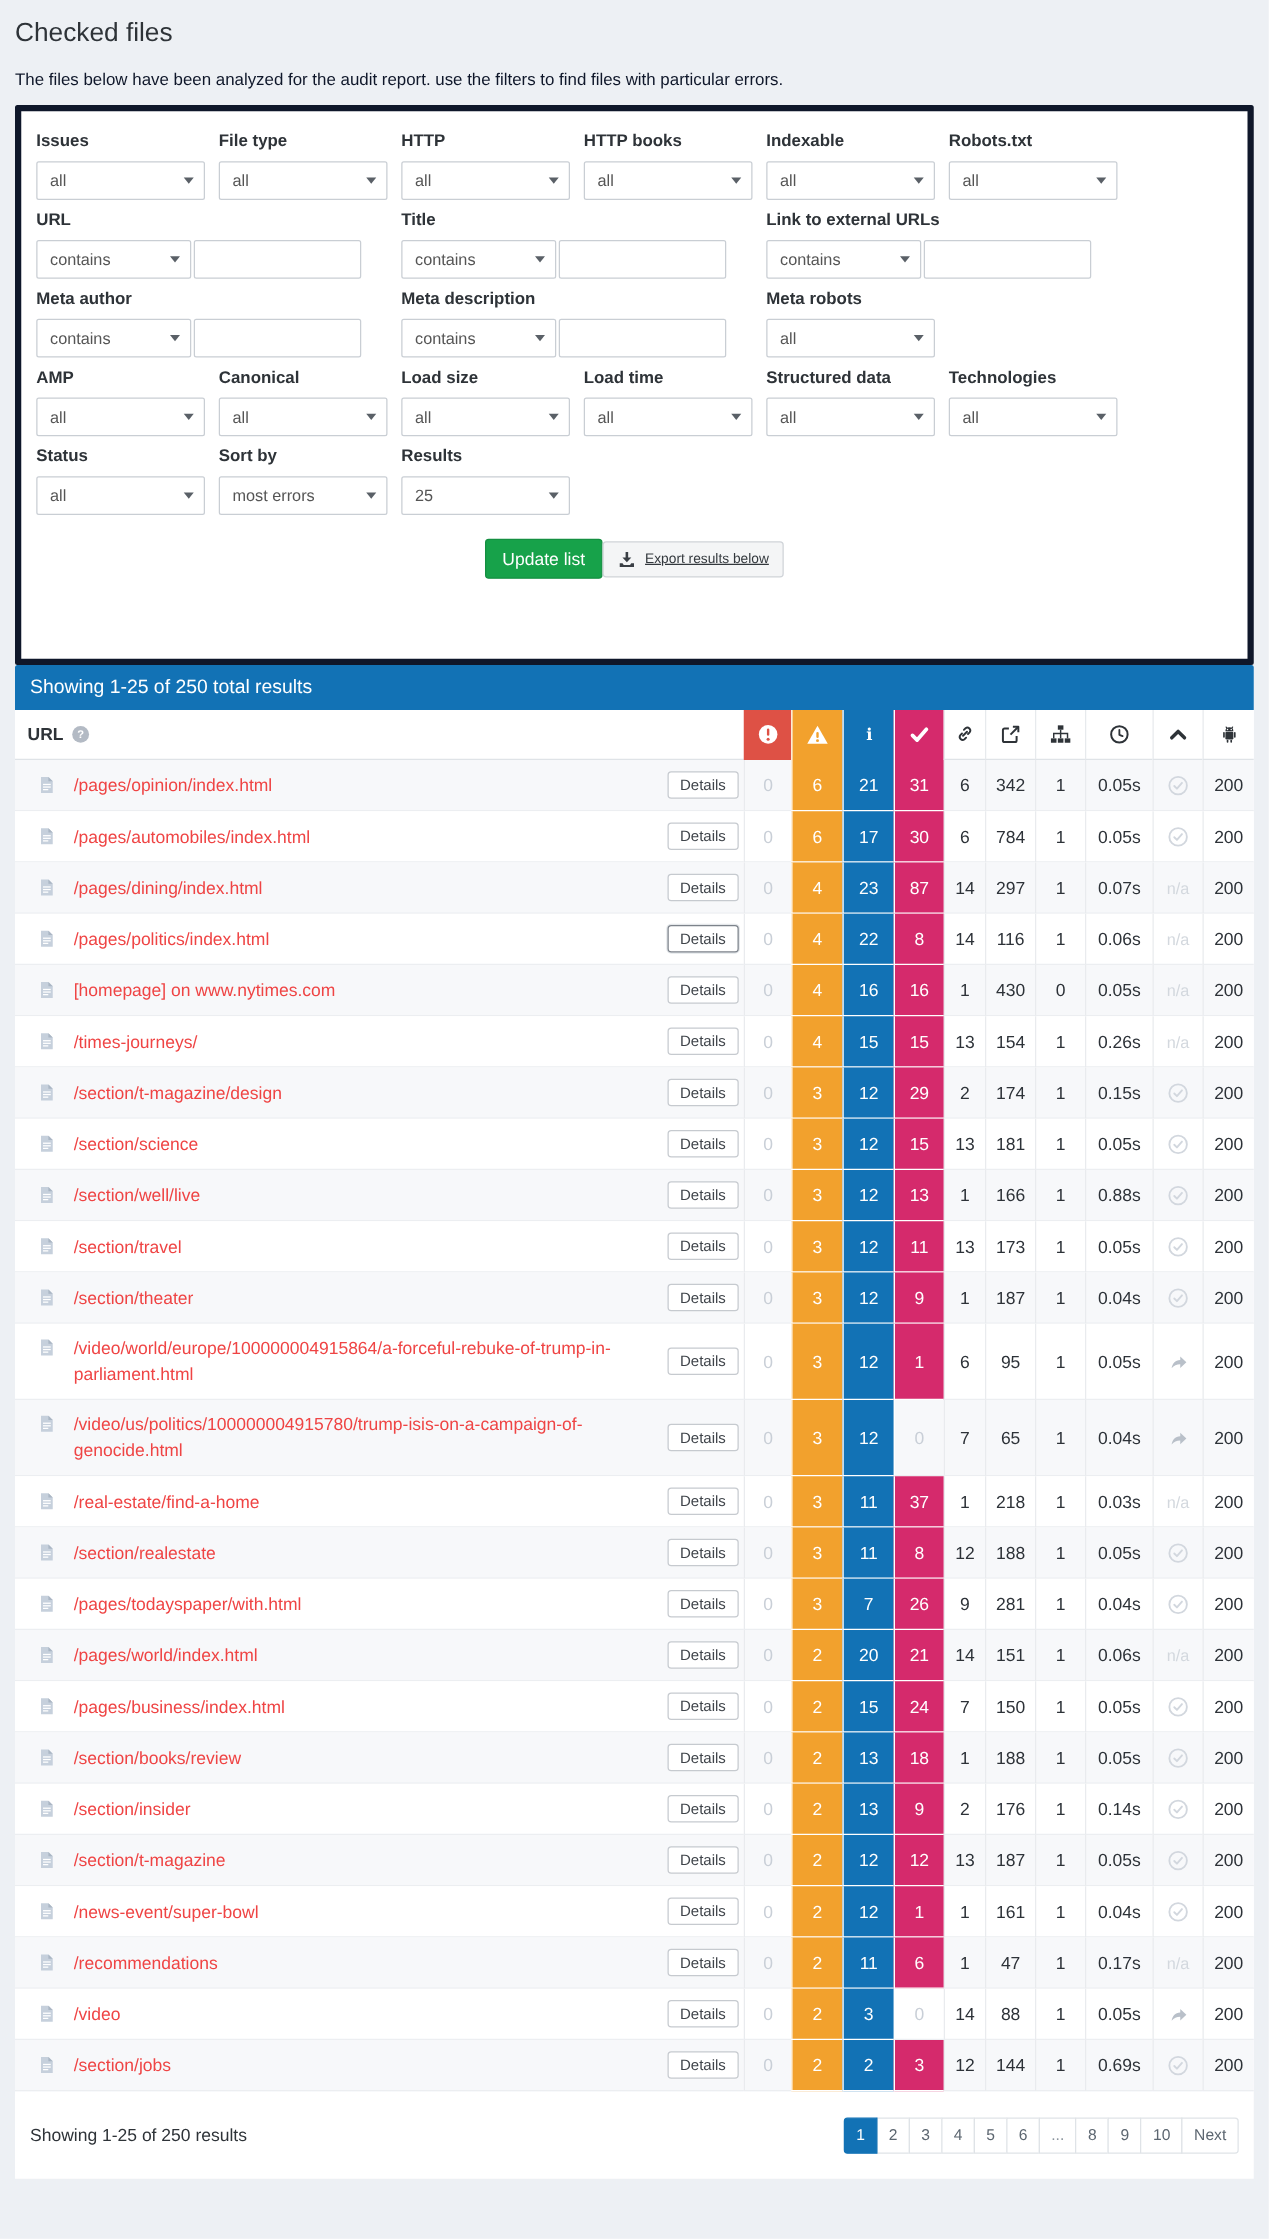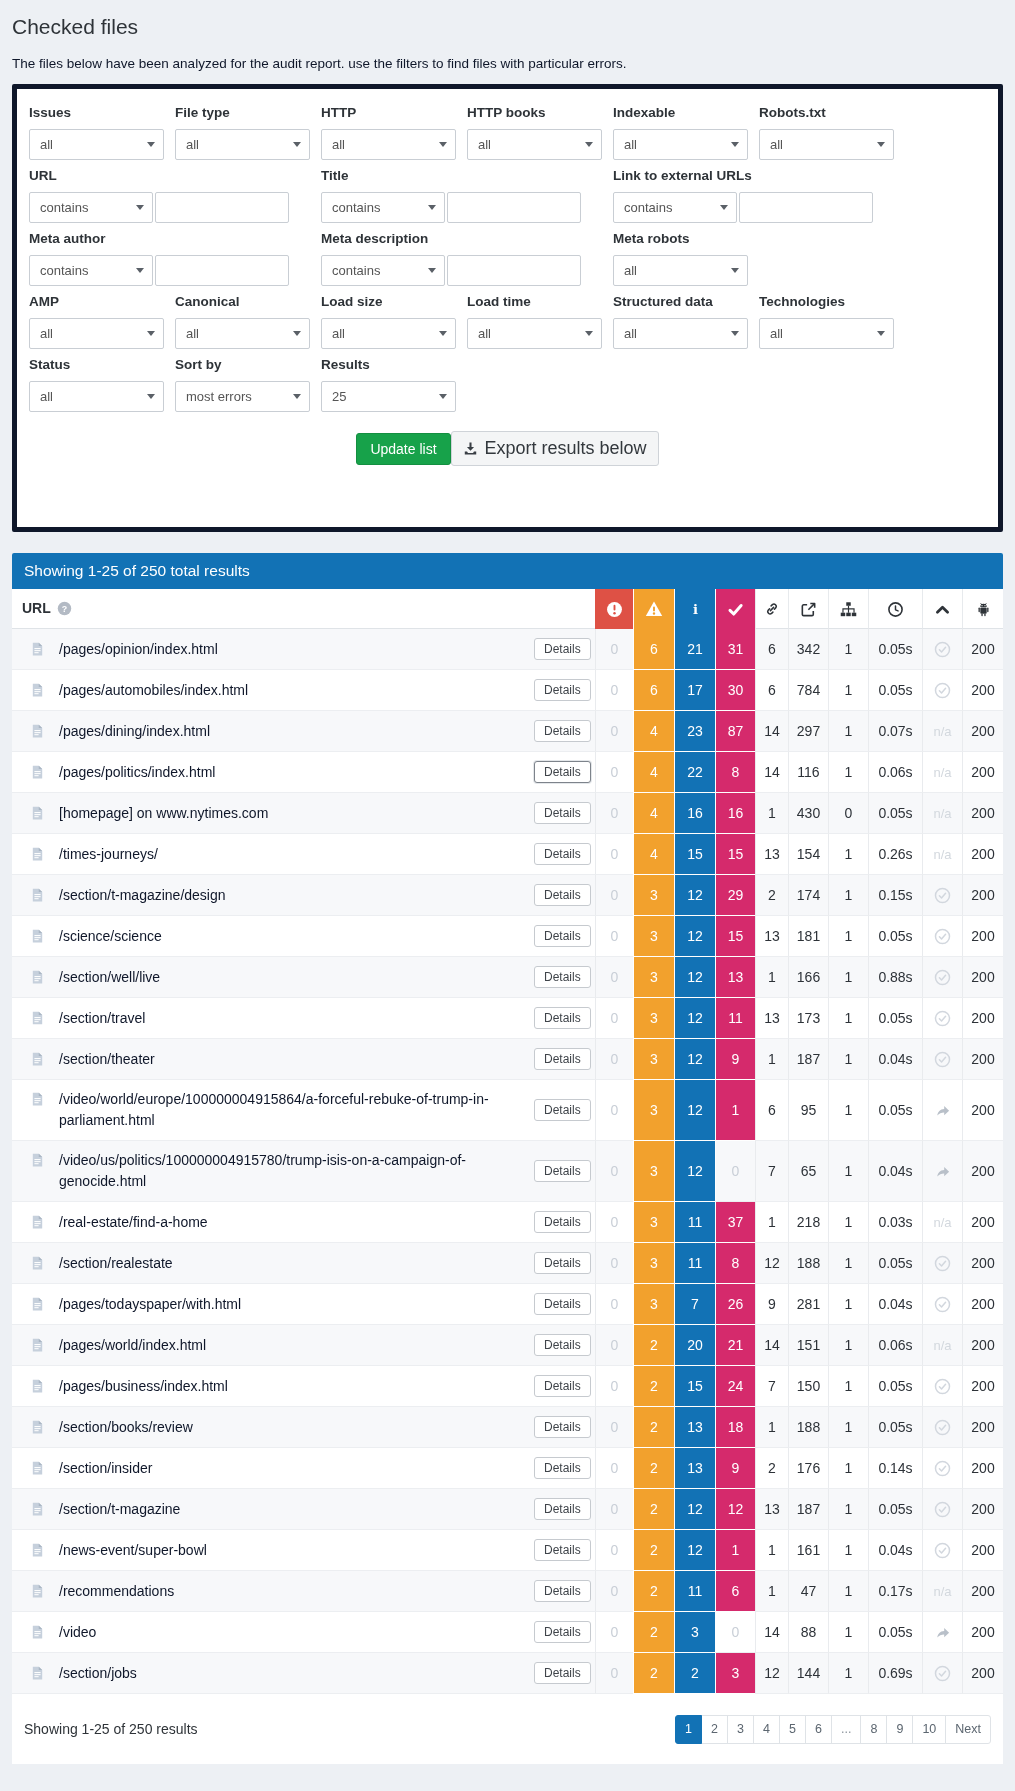--- a/index.html
+++ b/index.html
@@ -41,27 +41,27 @@
     width:134px; height:31px; border:1px solid #c9ced4; border-radius:2px;
     margin-left:2px; padding:0 8px; font-size:13px; font-family:inherit; color:#555;
   }
   .panel-actions { display:flex; justify-content:center; align-items:center; margin-top:19px; }
   .btn-update {
     background:#17a24a; color:#fff; border:1px solid #148f41; border-radius:3px;
     font-size:14px; padding:7px 13px; font-family:inherit; cursor:pointer;
   }
   .btn-export {
     background:#f4f5f6; color:#33383d; border:1px solid #cfd3d8; border-radius:3px;
-    font-size:18px; padding:6px 11px; font-family:inherit; cursor:pointer;
-    display:inline-flex; align-items:center; gap:7px;
+    font-size:11px; padding:6px 11px; font-family:inherit; cursor:pointer;
+    display:inline-flex; align-items:center; gap:7px;text-decoration:underline;
   }
   .icon { display:inline-flex; align-items:center; justify-content:center; vertical-align:middle; }
 
   
-  .results-card { background:#fff; margin-top:21px; border-radius:2px 2px 0 0; }
+  .results-card { background:#fff; border-radius:2px 2px 0 0; }
   .results-header {
     background:#1272b5; color:#fff; font-size:15.5px;
     padding:9px 12px; height:36px; border-radius:2px 2px 0 0;
   }
   table.results-table { width:991px; table-layout:fixed; border-collapse:separate; border-spacing:0; }
   .results-table th { height:40px; vertical-align:middle; text-align:center; padding:0; }
   th.url-h { text-align:left; padding-left:10px; font-size:14px; font-weight:700; color:#2e3338;
     border-bottom:1px solid #dfe3e7; }
   th.url-h .icon { margin-left:6px; position:relative; top:-1px; }
   th.details-h { border-bottom:1px solid #dfe3e7; }
@@ -70,21 +70,21 @@
   th.h-warn  { background:#f2a12d; border-left:1px solid #fff; }
   th.h-info  { background:#1272b5; border-left:1px solid #fff; }
   th.h-check { background:#d52a6c; border-left:1px solid #fff; }
 
   .results-table td { vertical-align:middle; padding:9px 6px; font-size:14px; }
   tbody tr.odd { background:#f7f8fa; }
   tbody tr.even { background:#fff; }
 
   td.url-cell { padding-left:18px; border-bottom:1px solid #eceef1; line-height:21px; }
   td.url-cell .icon { margin-right:14px; float:left; margin-top:2px; }
-  a.url-link { color:#0f172a; text-decoration:none; font-size:14px; display:block; overflow:hidden; }
+  a.url-link { color:#ef4444; text-decoration:none; font-size:14px; display:block; overflow:hidden; }
   td.details-cell { text-align:right; padding-right:9px; border-bottom:1px solid #eceef1; }
   .details-btn {
     font-size:12px; color:#3f444a; background:#fff; border:1px solid #c6cacf;
     border-radius:3px; padding:3px 9px; font-family:inherit; cursor:pointer;
   }
   .details-btn.focused { border-color:#7d838b; box-shadow:0 0 0 1px #e4e7ea; }
 
   td.c-zero { color:#c9cfd7; text-align:center; border-left:1px solid #e9ebee; border-bottom:1px solid #eceef1; }
   td.c-warn  { background:#f2a12d; color:#fff; text-align:center; border-left:1px solid #fff; border-bottom:1px solid #fff; }
   td.c-info  { background:#1272b5; color:#fff; text-align:center; border-left:1px solid #fff; border-bottom:1px solid #fff; }
@@ -586,21 +586,21 @@
                 <svg viewBox="0 0 16 16" width="15" height="16">
                   <path d="M3 1.2h6.3L13 4.9v9.9H3z" fill="#c6d0dc"></path>
                   <path d="M9.3 1.2L13 4.9H9.3z" fill="#aab6c4"></path>
                   <g fill="#fff">
                     <rect x="4.7" y="7" width="6.6" height="1.1"></rect>
                     <rect x="4.7" y="9.2" width="6.6" height="1.1"></rect>
                     <rect x="4.7" y="11.4" width="4.5" height="1.1"></rect>
                   </g>
                 </svg>
               </span>
-              <a class="url-link" href="#">/science/science</a>
+              <a class="url-link" href="#">/section/science</a>
             </td>
             <td class="details-cell"><button class="details-btn">Details</button></td>
             <td class="c-zero"><span>0</span></td>
             <td class="c-warn"><span>3</span></td>
             <td class="c-info"><span>12</span></td>
             <td class="c-check"><span>15</span></td>
             <td class="c-num"><span>13</span></td>
             <td class="c-num"><span>181</span></td>
             <td class="c-num"><span>1</span></td>
             <td class="c-num"><span>0.05s</span></td>

